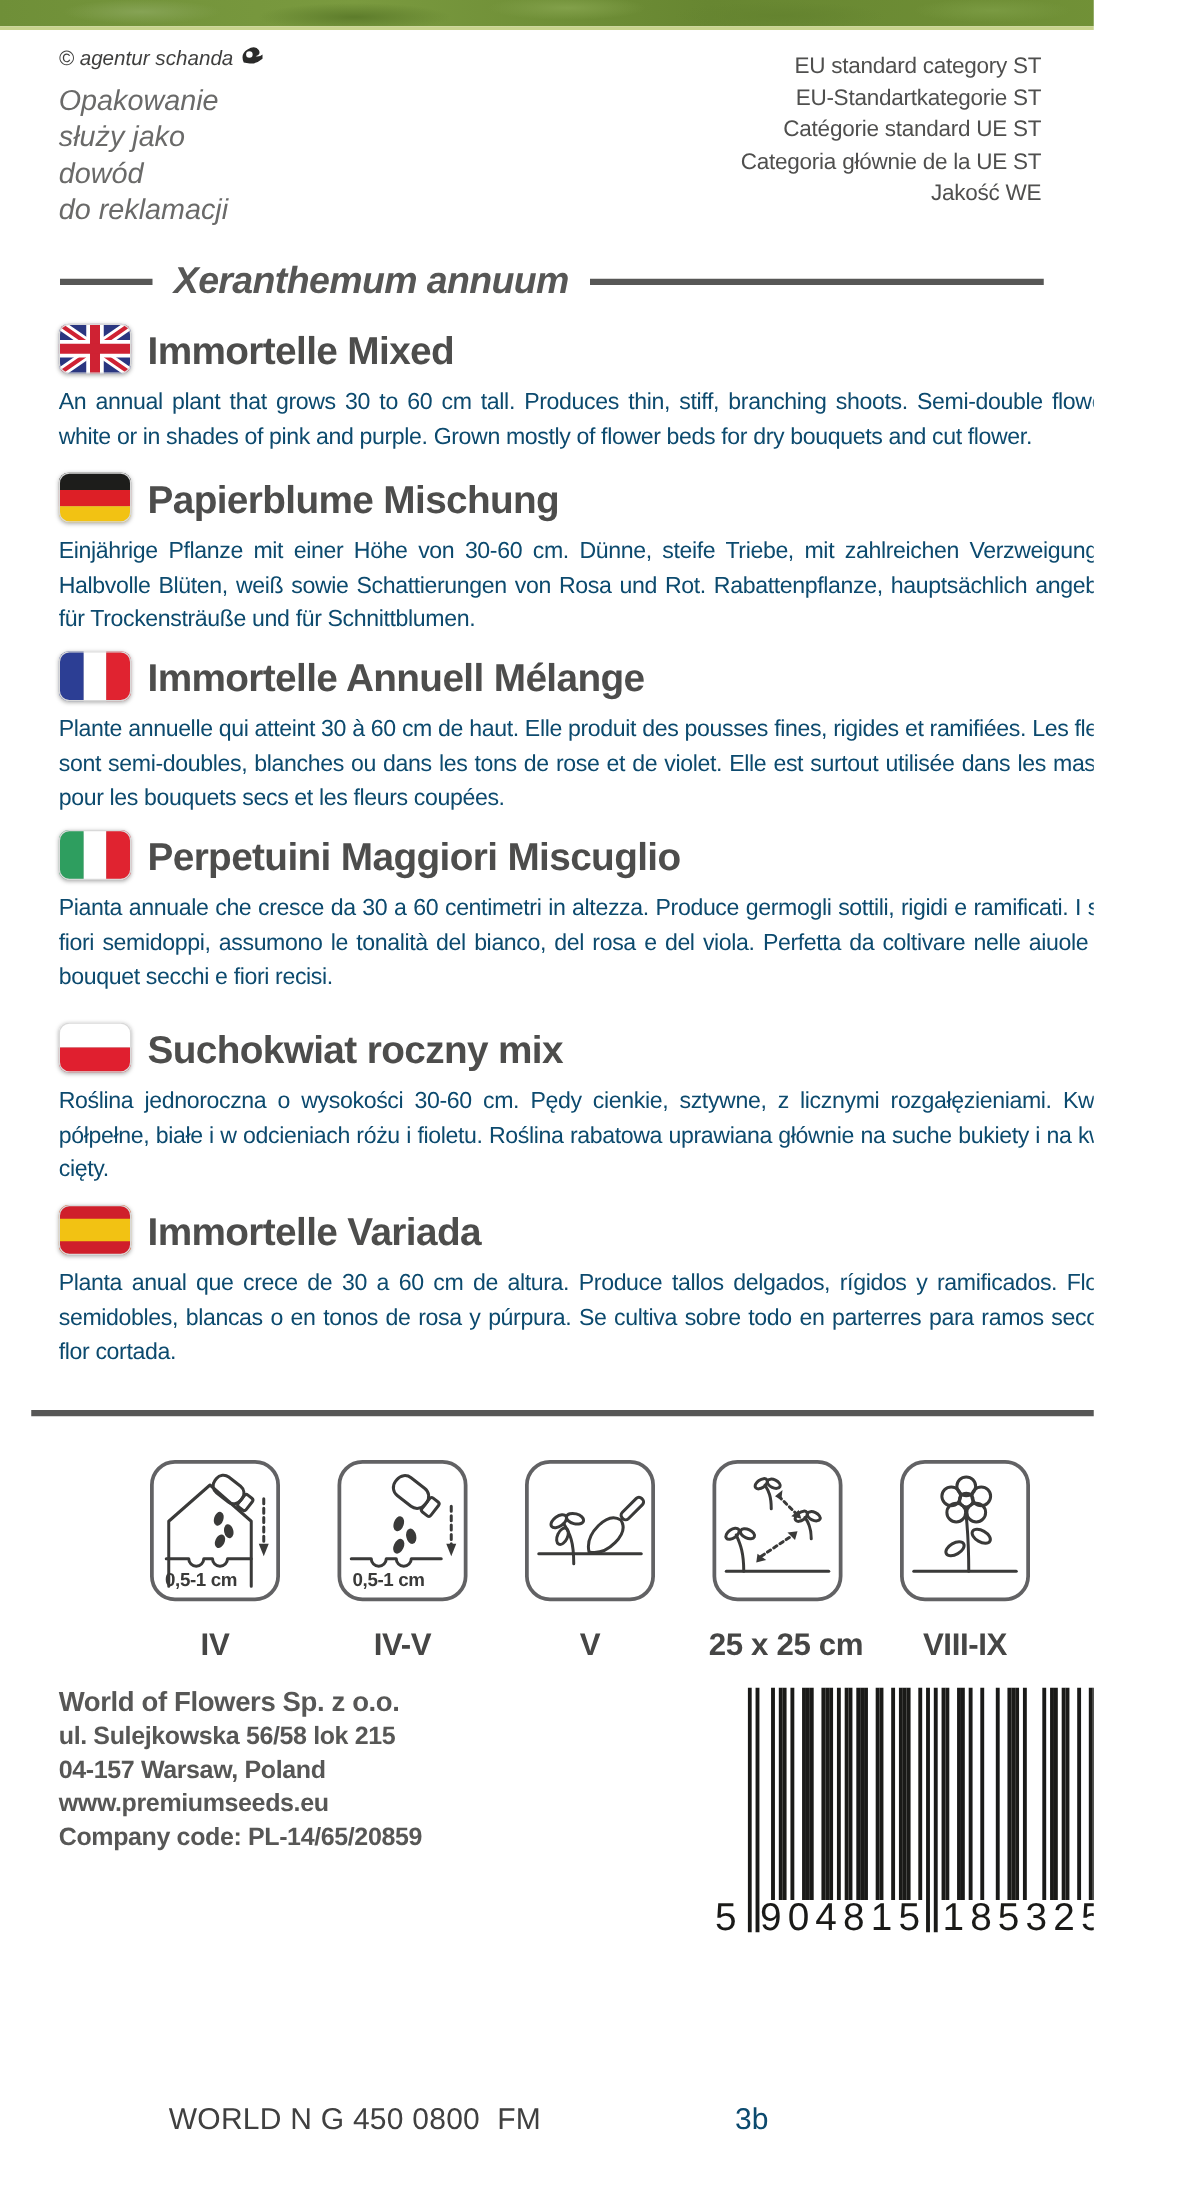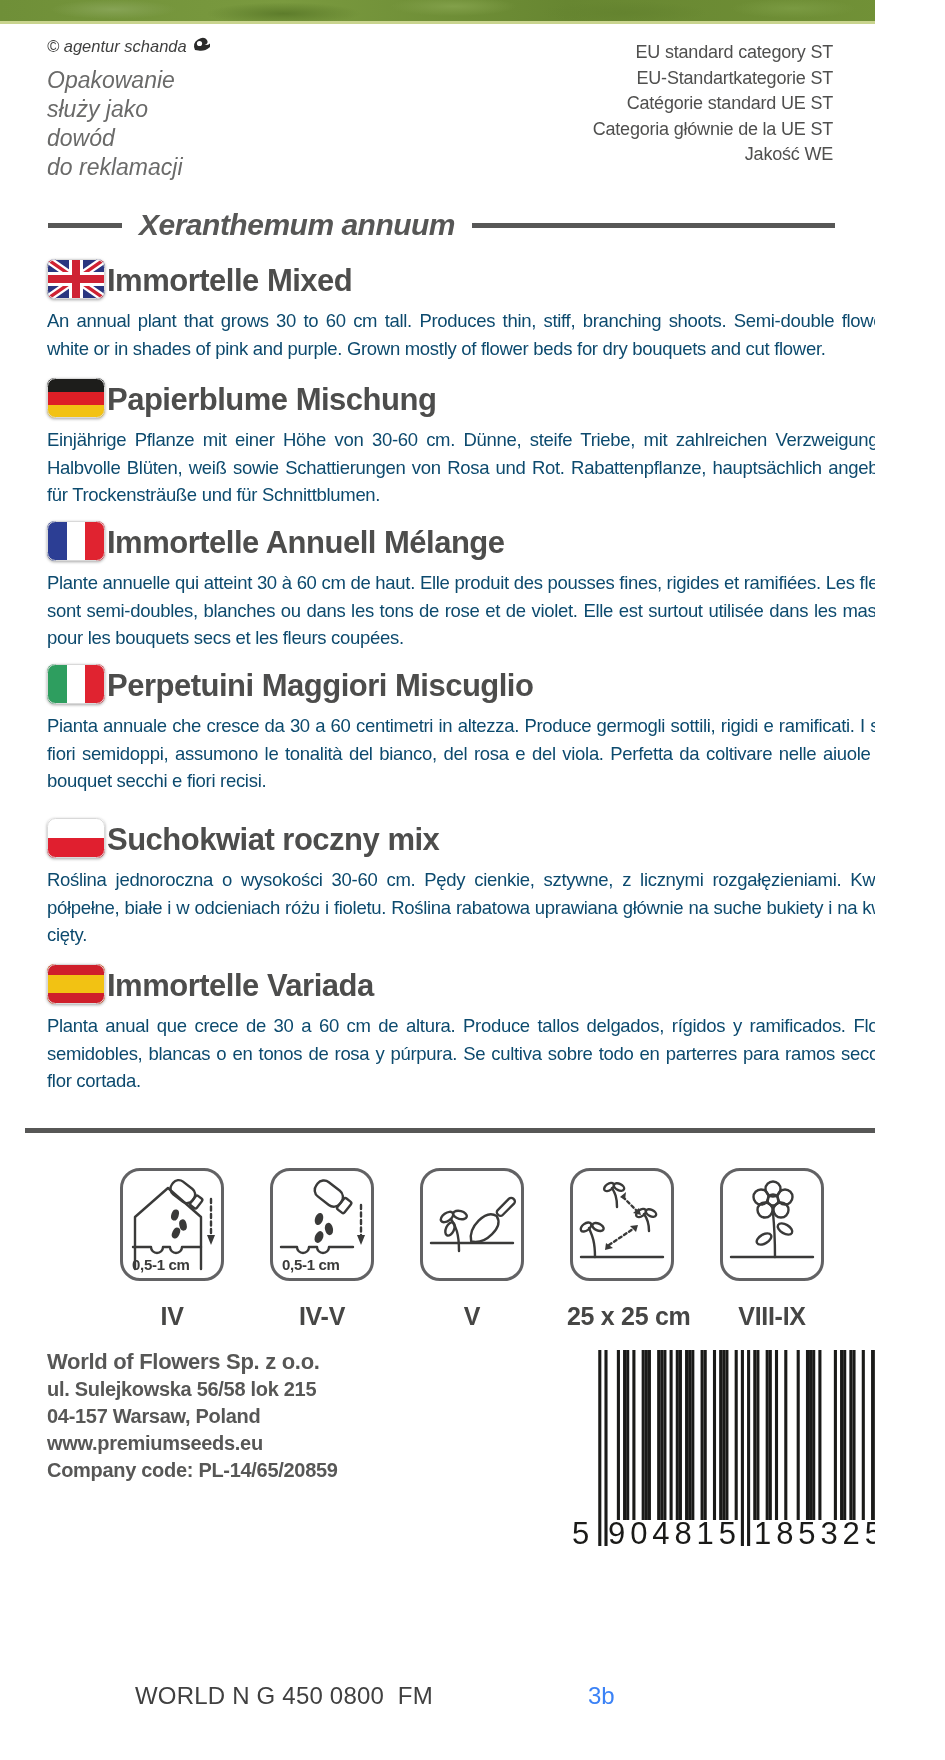--- a/index.html
+++ b/index.html
@@ -37,21 +37,21 @@
     display:flex;align-items:center;
   }
   .title-dash{width:74px;height:5px;background:#575756;margin-right:17px;flex:none;}
   .title-line{flex:1;height:5px;background:#575756;margin-left:17px;}
   .latin-title{
     font-size:30px;font-weight:bold;font-style:italic;color:#575756;
     letter-spacing:-0.5px;white-space:nowrap;
   }
   
   .section{position:absolute;left:47px;width:856px;}
-  .sec-head{display:flex;align-items:center;gap:2px;height:40px;}
+  .sec-head{display:flex;align-items:center;gap:13px;height:40px;}
   .flag{flex:none;filter:drop-shadow(0 1.5px 1.5px rgba(0,0,0,0.35));}
   .sec-title{
     font-size:31px;font-weight:bold;color:#4d4d4c;letter-spacing:-0.5px;white-space:nowrap;
   }
   .sec-body{
     margin-top:6px;font-size:18.5px;line-height:27.5px;letter-spacing:-0.3px;
     text-align:justify;color:#0c4a6e;
   }
   .watermark{
     position:absolute;left:356px;top:851px;font-size:33px;letter-spacing:1px;
@@ -76,21 +76,21 @@
   .company{position:absolute;left:47px;top:1348px;color:#575756;font-weight:bold;}
   .company .name{font-size:22px;line-height:28px;letter-spacing:-0.3px;}
   .company .line{font-size:20px;line-height:27px;letter-spacing:-0.3px;}
   .barcode-wrap{position:absolute;left:572px;top:1350px;width:340px;height:215px;color:#1a1a18;}
   .barcode-digit{position:absolute;font-size:31px;color:#1a1a18;}
   .bc-group{display:flex;justify-content:space-between;}
   .footer-code{
     position:absolute;left:135px;top:1682px;font-size:24px;color:#404040;
     white-space:pre;letter-spacing:0.2px;
   }
-  .footer-page{position:absolute;left:588px;top:1682px;font-size:24px;color:#3b82f6;}
+  .footer-page{position:absolute;left:588px;top:1682px;font-size:24px;color:#0c4a6e;}
 </style>
 </head>
 <body>
 
 <div class="page">
 
   <div class="photo-strip"></div>
 
   <div class="credit">
     <span>© agentur schanda</span>

